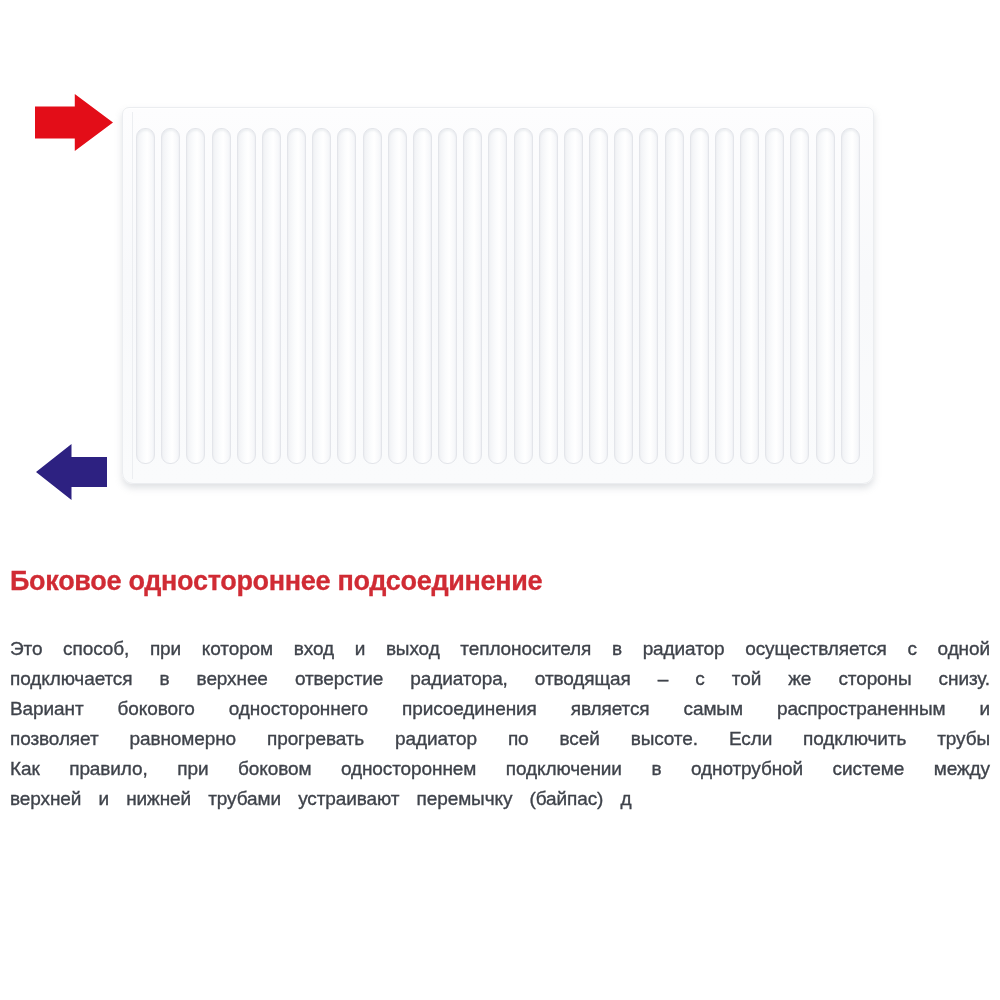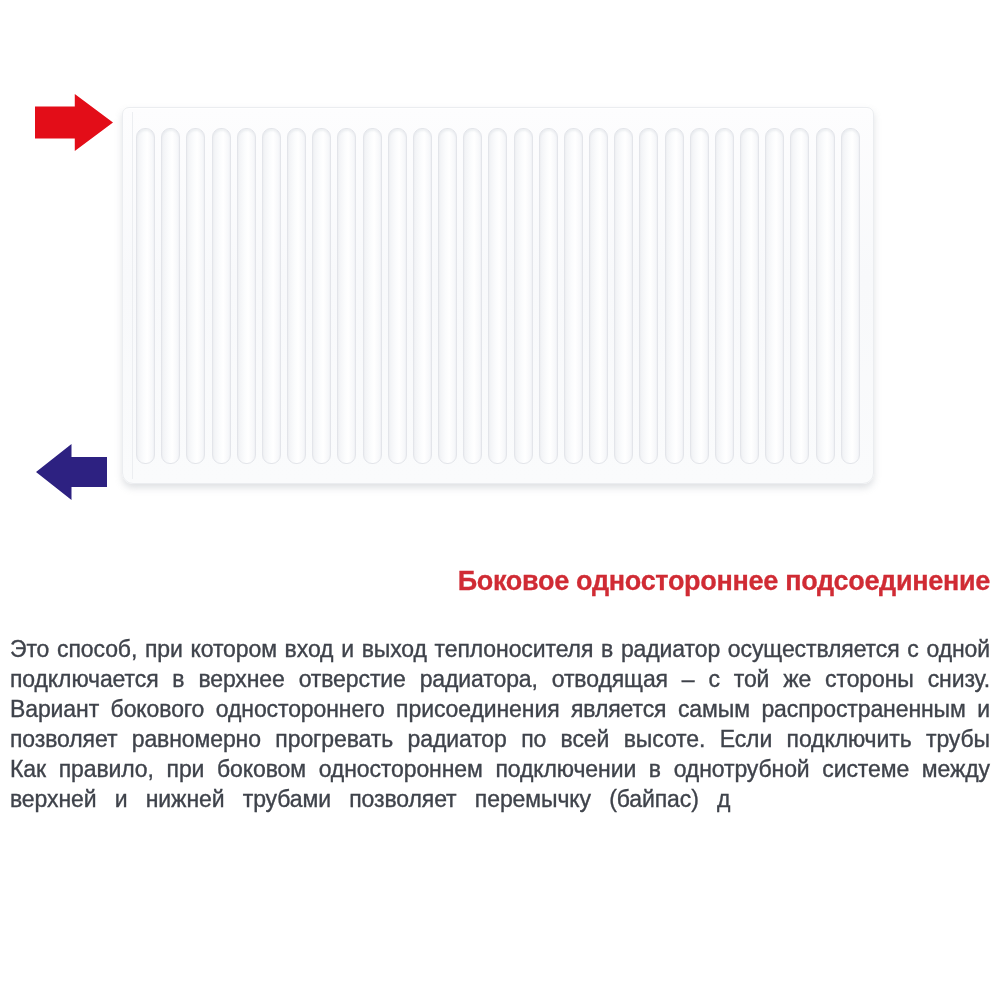--- a/index.html
+++ b/index.html
@@ -54,28 +54,27 @@
 
   
   .heading{
     position:absolute;
     left:10px;top:566px;
     width:980px;
     margin:0;
     font-size:27px;
     font-weight:700;
     letter-spacing:-0.3px;
-    text-align:right;
     -webkit-text-stroke:0.3px currentColor;
   }
   .body-text{
     position:absolute;
     left:10px;top:634px;
     width:980px;
-    font-size:23px;
+    font-size:19px;
     line-height:30px;
     font-weight:500;
     -webkit-text-stroke:0.35px currentColor;
     letter-spacing:-0.1px;
   }
   .body-text .line{white-space:normal;}
   .body-text .line.j{text-align:justify;text-align-last:justify;}
   .body-text .line.w{word-spacing:12px;}
 </style>
 </head>
@@ -122,16 +121,16 @@
   <div class="arrow arrow-out" style="background: rgb(45, 33, 129);"></div>
 
   <h1 class="heading" style="color: rgb(208, 43, 52);">Боковое одностороннее подсоединение</h1>
 
   <div class="body-text" style="color: rgb(63, 67, 75);">
       <div class="line j">Это способ, при котором вход и выход теплоносителя в радиатор осуществляется с одной</div>
       <div class="line j">подключается в верхнее отверстие радиатора, отводящая – с той же стороны снизу.</div>
       <div class="line j">Вариант бокового одностороннего присоединения является самым распространенным и</div>
       <div class="line j">позволяет равномерно прогревать радиатор по всей высоте. Если подключить трубы</div>
       <div class="line j">Как правило, при боковом одностороннем подключении в однотрубной системе между</div>
-      <div class="line w">верхней и нижней трубами позволяет перемычку (байпас) д</div>
+      <div class="line w">верхней и нижней трубами устраивают перемычку (байпас) д</div>
     </div>
 
 </div>
 
 </body></html>

